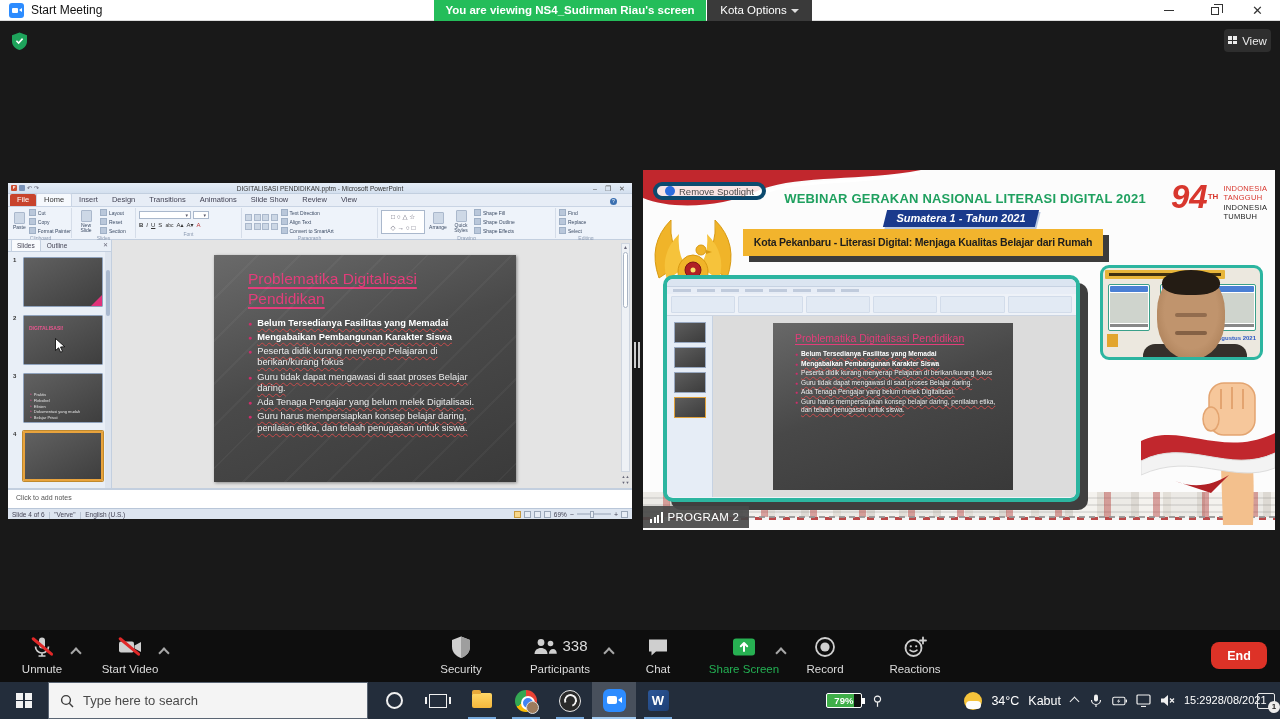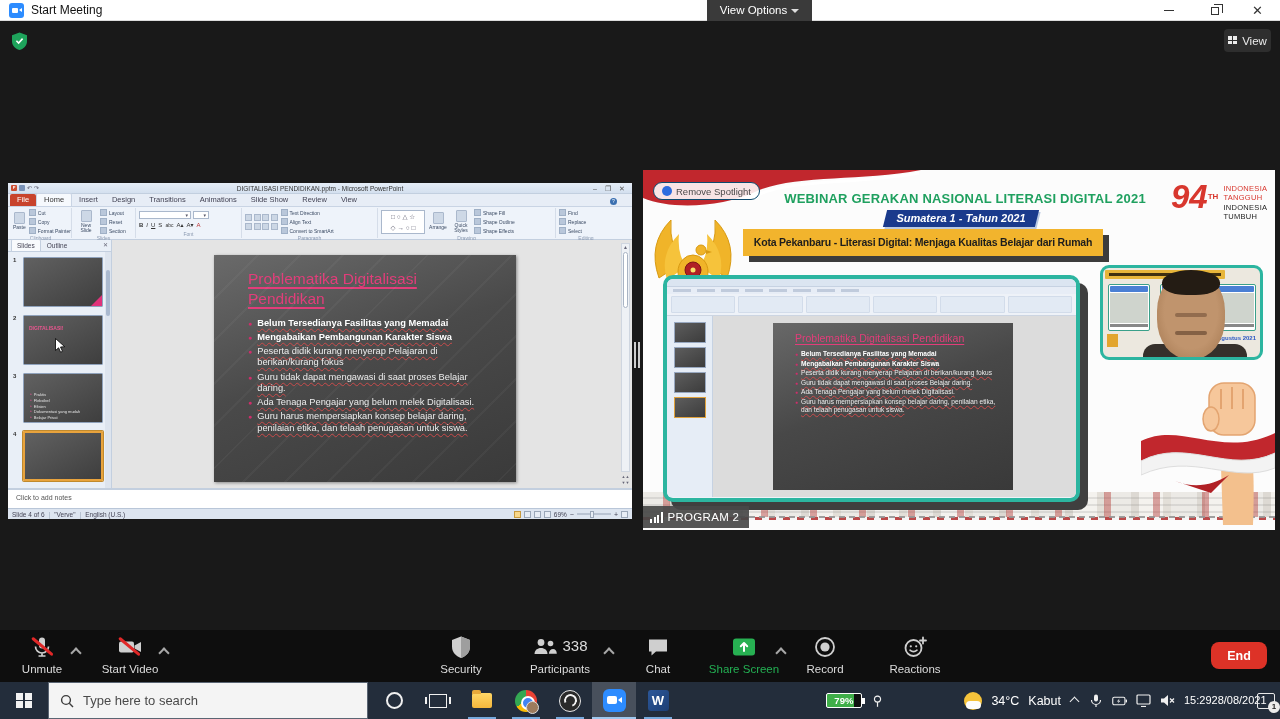--- a/index.html
+++ b/index.html
@@ -105,21 +105,21 @@
   .st-right{margin-left:auto;display:flex;align-items:center;gap:3px}
   .sv{width:7px;height:7px;border:1px solid #9aa7b8;background:#e7edf5;cursor:pointer}
   .sv.on{background:#f9d88a;border-color:#c79a3f}
   .ztrack{width:34px;height:2px;background:#b9c3d2;position:relative}
   .ztrack i{position:absolute;left:13px;top:-2.5px;width:4px;height:7px;background:#e8eef6;border:1px solid #9aa7b8}
   .zpm{font-size:7px;color:#445;cursor:pointer}
 
   
   .scrR{position:absolute;left:643px;top:149px;width:632px;height:360px;background:#fcfcfc;overflow:hidden}
   .redrib{position:absolute;left:0;top:0;z-index:1}
-  .rsp{position:absolute;left:10px;top:12px;height:18px;padding:0 8px;background:rgba(255,255,255,.88);border:1px solid #0c4a6e;border-radius:9px;display:flex;align-items:center;gap:4px;font-size:9.5px;color:#4a4a4a;z-index:5;cursor:pointer}
+  .rsp{position:absolute;left:10px;top:12px;height:18px;padding:0 8px;background:rgba(255,255,255,.88);border:4px solid #0c4a6e;border-radius:9px;display:flex;align-items:center;gap:4px;font-size:9.5px;color:#4a4a4a;z-index:5;cursor:pointer}
   .rsp .pic{width:10px;height:10px;border-radius:50%;background:#2d6cdf;flex:none}
   .garuda{position:absolute;left:2px;top:40px;z-index:2}
   .web-title{position:absolute;left:112px;top:21px;width:420px;text-align:center;font-size:13px;font-weight:bold;color:#1fa05f;letter-spacing:.2px;z-index:3}
   .wsub{position:absolute;left:242px;top:40px;width:152px;height:17px;background:#1a3a8c;transform:skewX(-14deg);box-shadow:2px 2px 0 rgba(120,150,200,.5);z-index:3}
   .wsub span{display:block;transform:skewX(14deg);color:#fff;font-size:11px;font-weight:bold;font-style:italic;text-align:center;line-height:17px}
   .wtopic{position:absolute;left:100px;top:59px;width:360px;height:27px;background:#f2b42d;color:#1d1d1d;font-weight:bold;font-size:10.5px;letter-spacing:-.2px;text-align:center;line-height:27px;box-shadow:6px 6px 0 #3c3c3c;z-index:3}
   .l76{position:absolute;left:528px;top:12px;display:flex;gap:5px;align-items:flex-start;z-index:3}
   .n76{font-size:33px;font-weight:bold;font-style:italic;color:#d8372e;line-height:30px}
   .n76 sup{font-size:8px;font-style:normal;vertical-align:top}
   .llines{display:flex;flex-direction:column;font-size:7.5px;font-weight:normal;line-height:1.25;letter-spacing:.3px;margin-top:2px}
@@ -226,21 +226,22 @@
   .cursor{position:absolute;z-index:50;pointer-events:none}
 </style>
 </head>
 <body>
 
 <div class="root">
 
   <div class="titlebar">
     <div class="tb-icon"></div>
     <span class="tb-title">Start Meeting</span>
-    <div class="view-options"><span>View Options</span><span class="caret"></span></div>
+    <div class="green-banner">You are viewing NS4_Sudirman Riau's screen</div>
+    <div class="view-options"><span>Kota Options</span><span class="caret"></span></div>
     <div class="winbtn wmin">
         <i></i>
       </div>
     <div class="winbtn wres">
         <i></i>
       </div>
     <div class="winbtn wcls">✕</div>
   </div>
 
   <div class="meeting">

